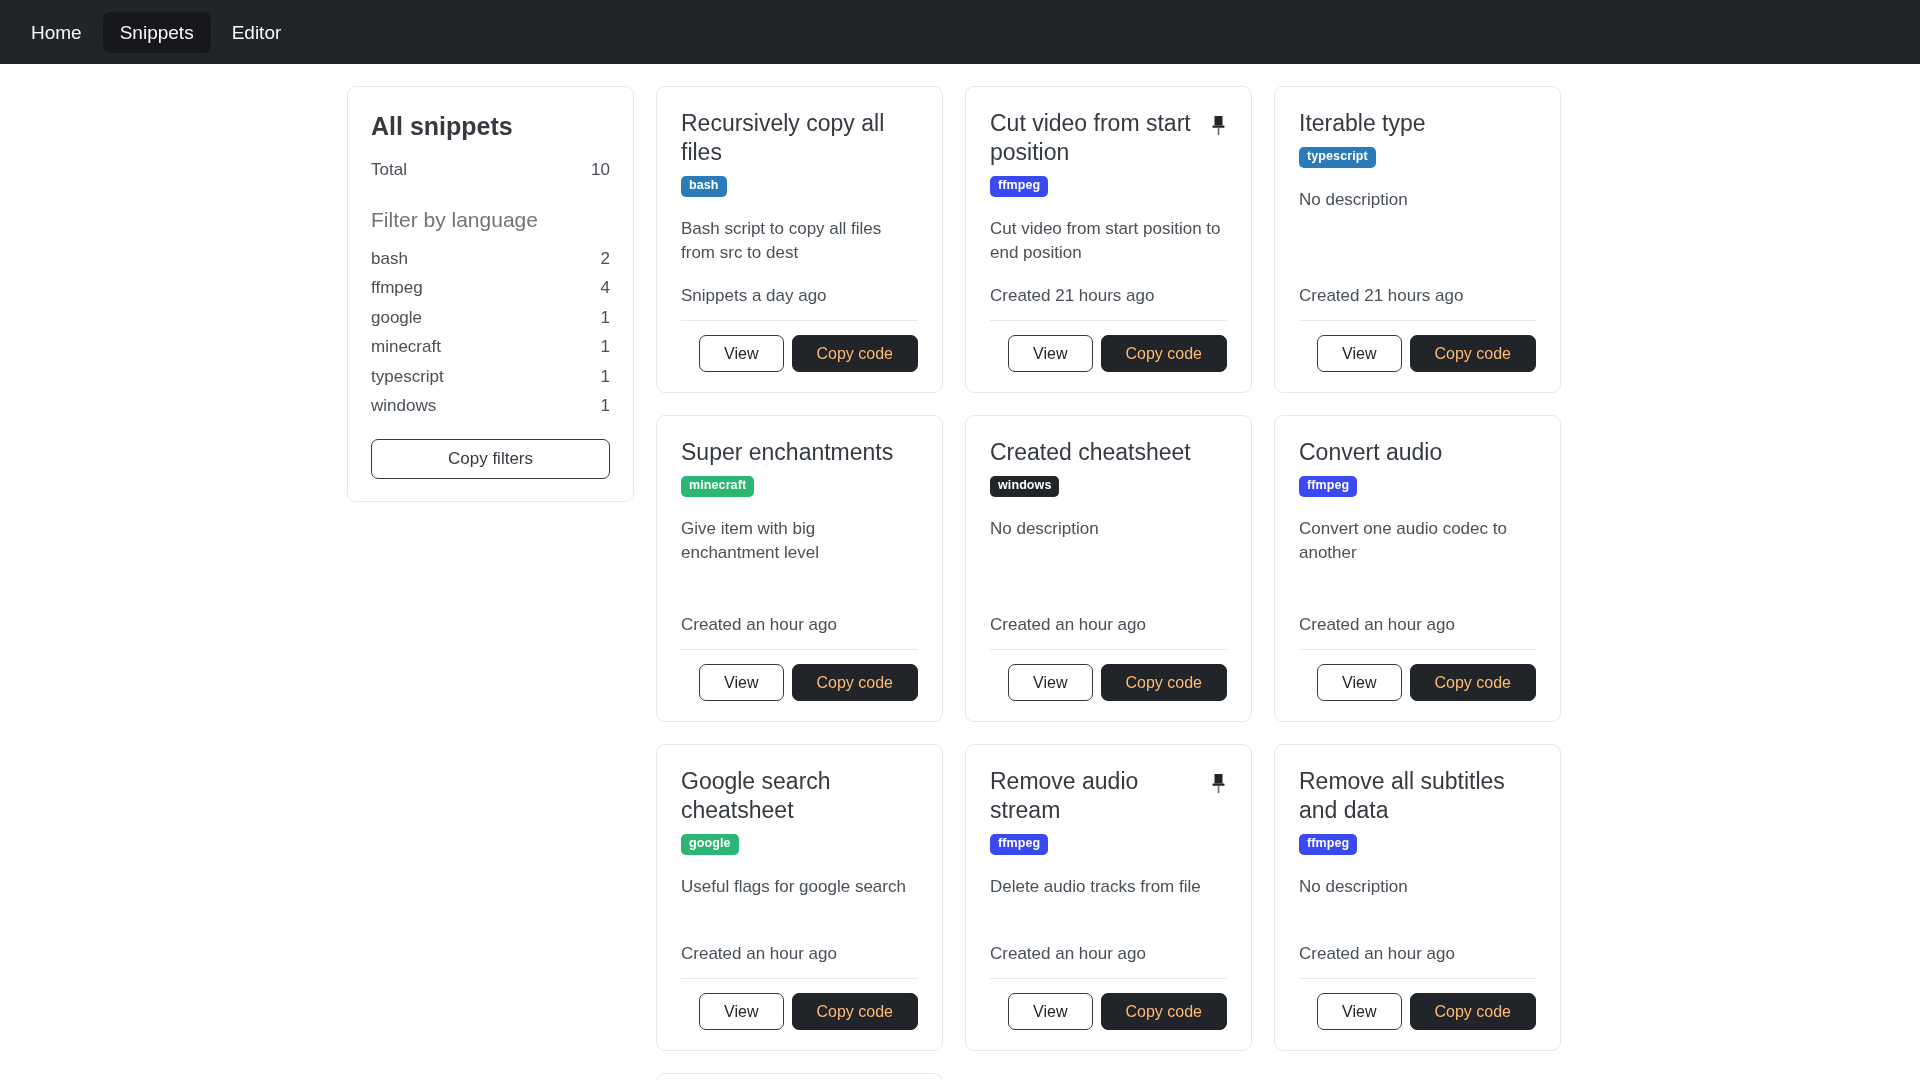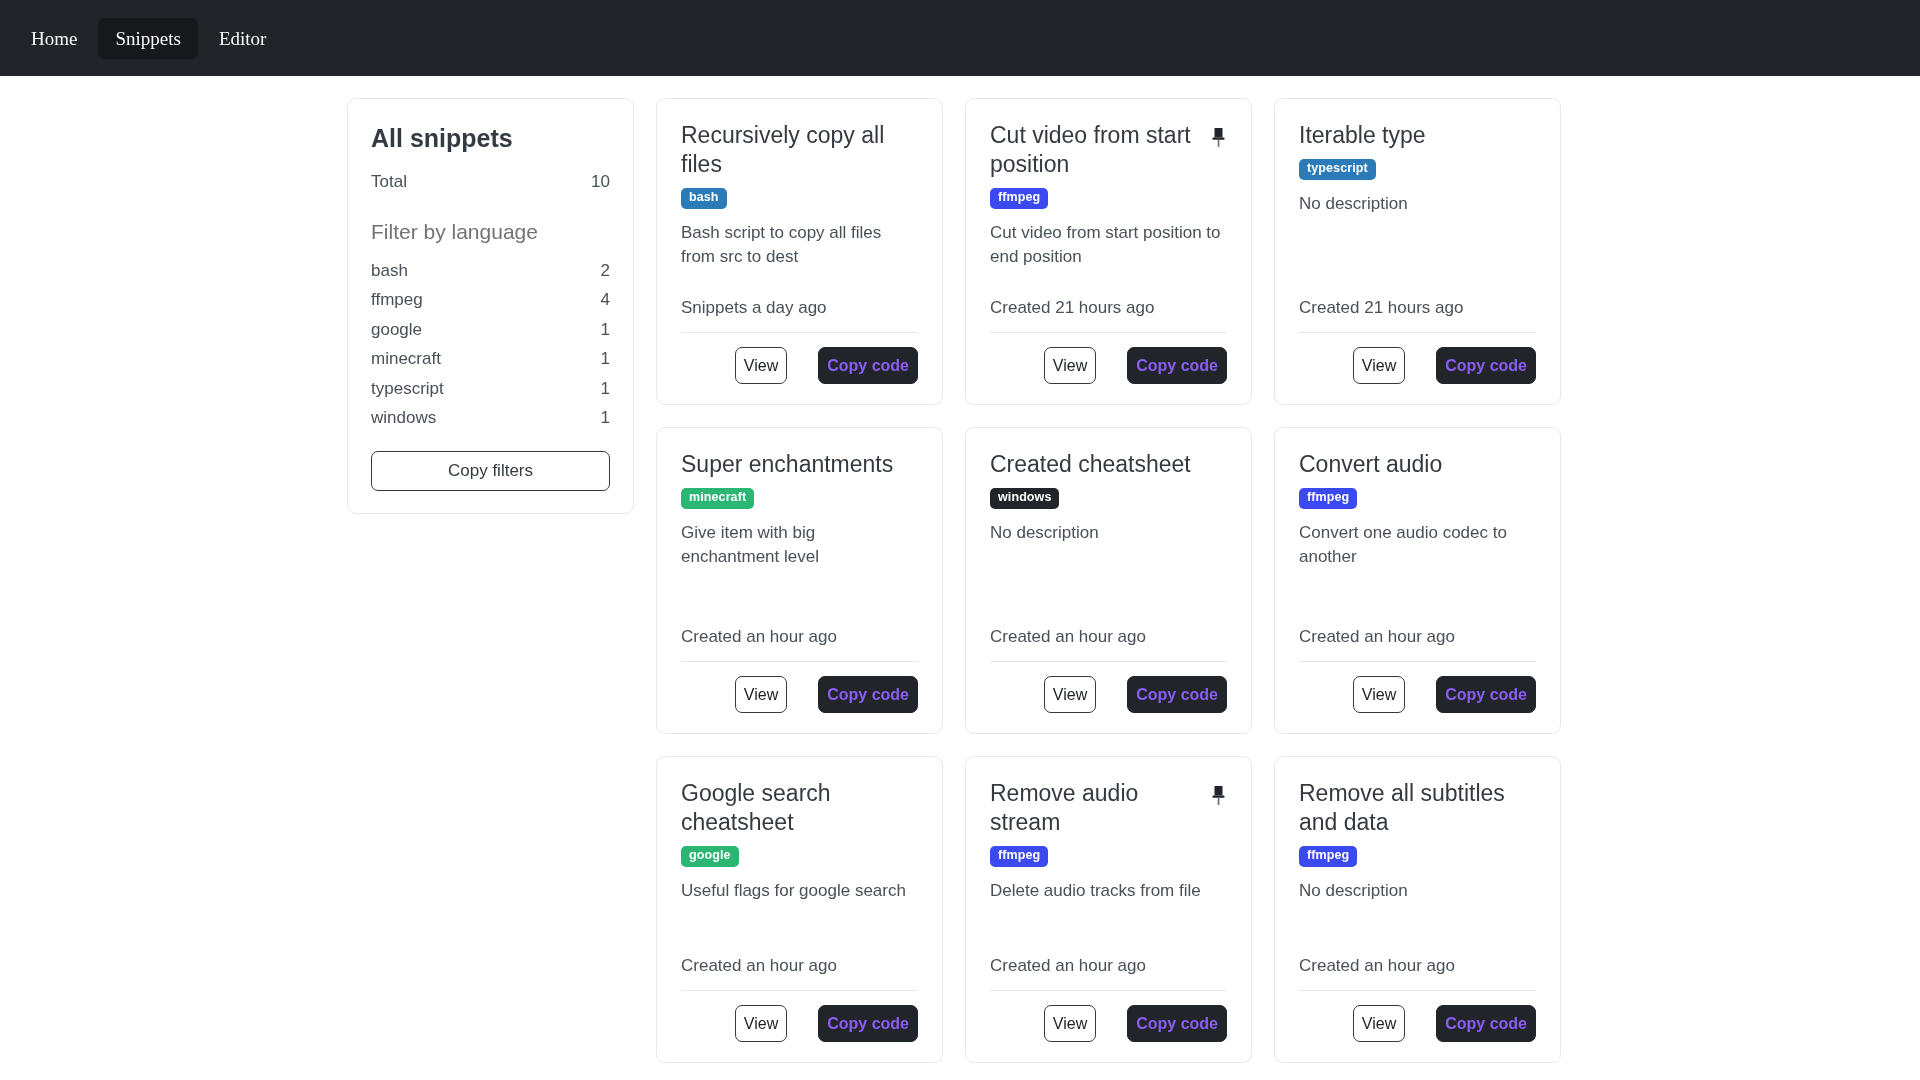--- a/index.html
+++ b/index.html
@@ -6,27 +6,26 @@
   html, body {
     margin: 0; padding: 0;
     width: 1920px; height: 1080px;
     background: #ffffff;
     font-family: "Liberation Sans", sans-serif;
     overflow: hidden;
   }
 
   
   .navbar {
-    height: 76px;
+    height: 64px;
     background: #212529;
     display: flex;
     align-items: center;
     padding: 12px 14px;
     gap: 4px;
-    font-family: Liberation Serif, serif;
   }
   .nav-item {
     color: #f8f9fa;
     font-size: 19px;
     line-height: 1;
     padding: 11px 17px;
     border-radius: 7px;
     text-decoration: none;
     white-space: nowrap;
     cursor: pointer;
@@ -147,21 +146,21 @@
   .badge.typescript { background: #2b7bb9; }
   .badge.ffmpeg     { background: #3b49f0; }
   .badge.minecraft  { background: #2bb673; }
   .badge.google     { background: #2bb673; }
   .badge.windows    { background: #212529; }
 
   .card-desc {
     font-size: 17px;
     color: #495057;
     line-height: 1.43;
-    margin-top: 12px;
+    margin-top: 20px;
   }
   .card-spacer { flex: 1 1 auto; min-height: 18px; }
   .card-meta {
     font-size: 17px;
     color: #495057;
     margin-bottom: 14px;
   }
   .card-divider {
     border: none;
     border-top: 1px solid #e6e8eb;
@@ -169,36 +168,35 @@
   }
   .card-actions {
     display: flex;
     justify-content: flex-end;
     gap: 8px;
   }
   .btn {
     font-family: "Liberation Sans", sans-serif;
     font-size: 16px;
     border-radius: 7px;
-    padding: 8px 8px;
+    padding: 8px 24px;
     cursor: pointer;
     line-height: 1.2;
     white-space: nowrap;
   }
   .btn-view {
     background: #ffffff;
     border: 1px solid #343a40;
     color: #212529;
   }
   .btn-copy {
     background: #212529;
     border: 1px solid #212529;
-    color: #8b5cf6;
-    font-weight: bold;
-    margin-left: 23px;
+    color: #fdba74;
+    font-weight: normal;
   }
 </style>
 </head>
 <body>
 
 <nav class="navbar" id="navbar">
     <a class="nav-item">Home</a>
     <a class="nav-item active">Snippets</a>
     <a class="nav-item">Editor</a>
   </nav>

